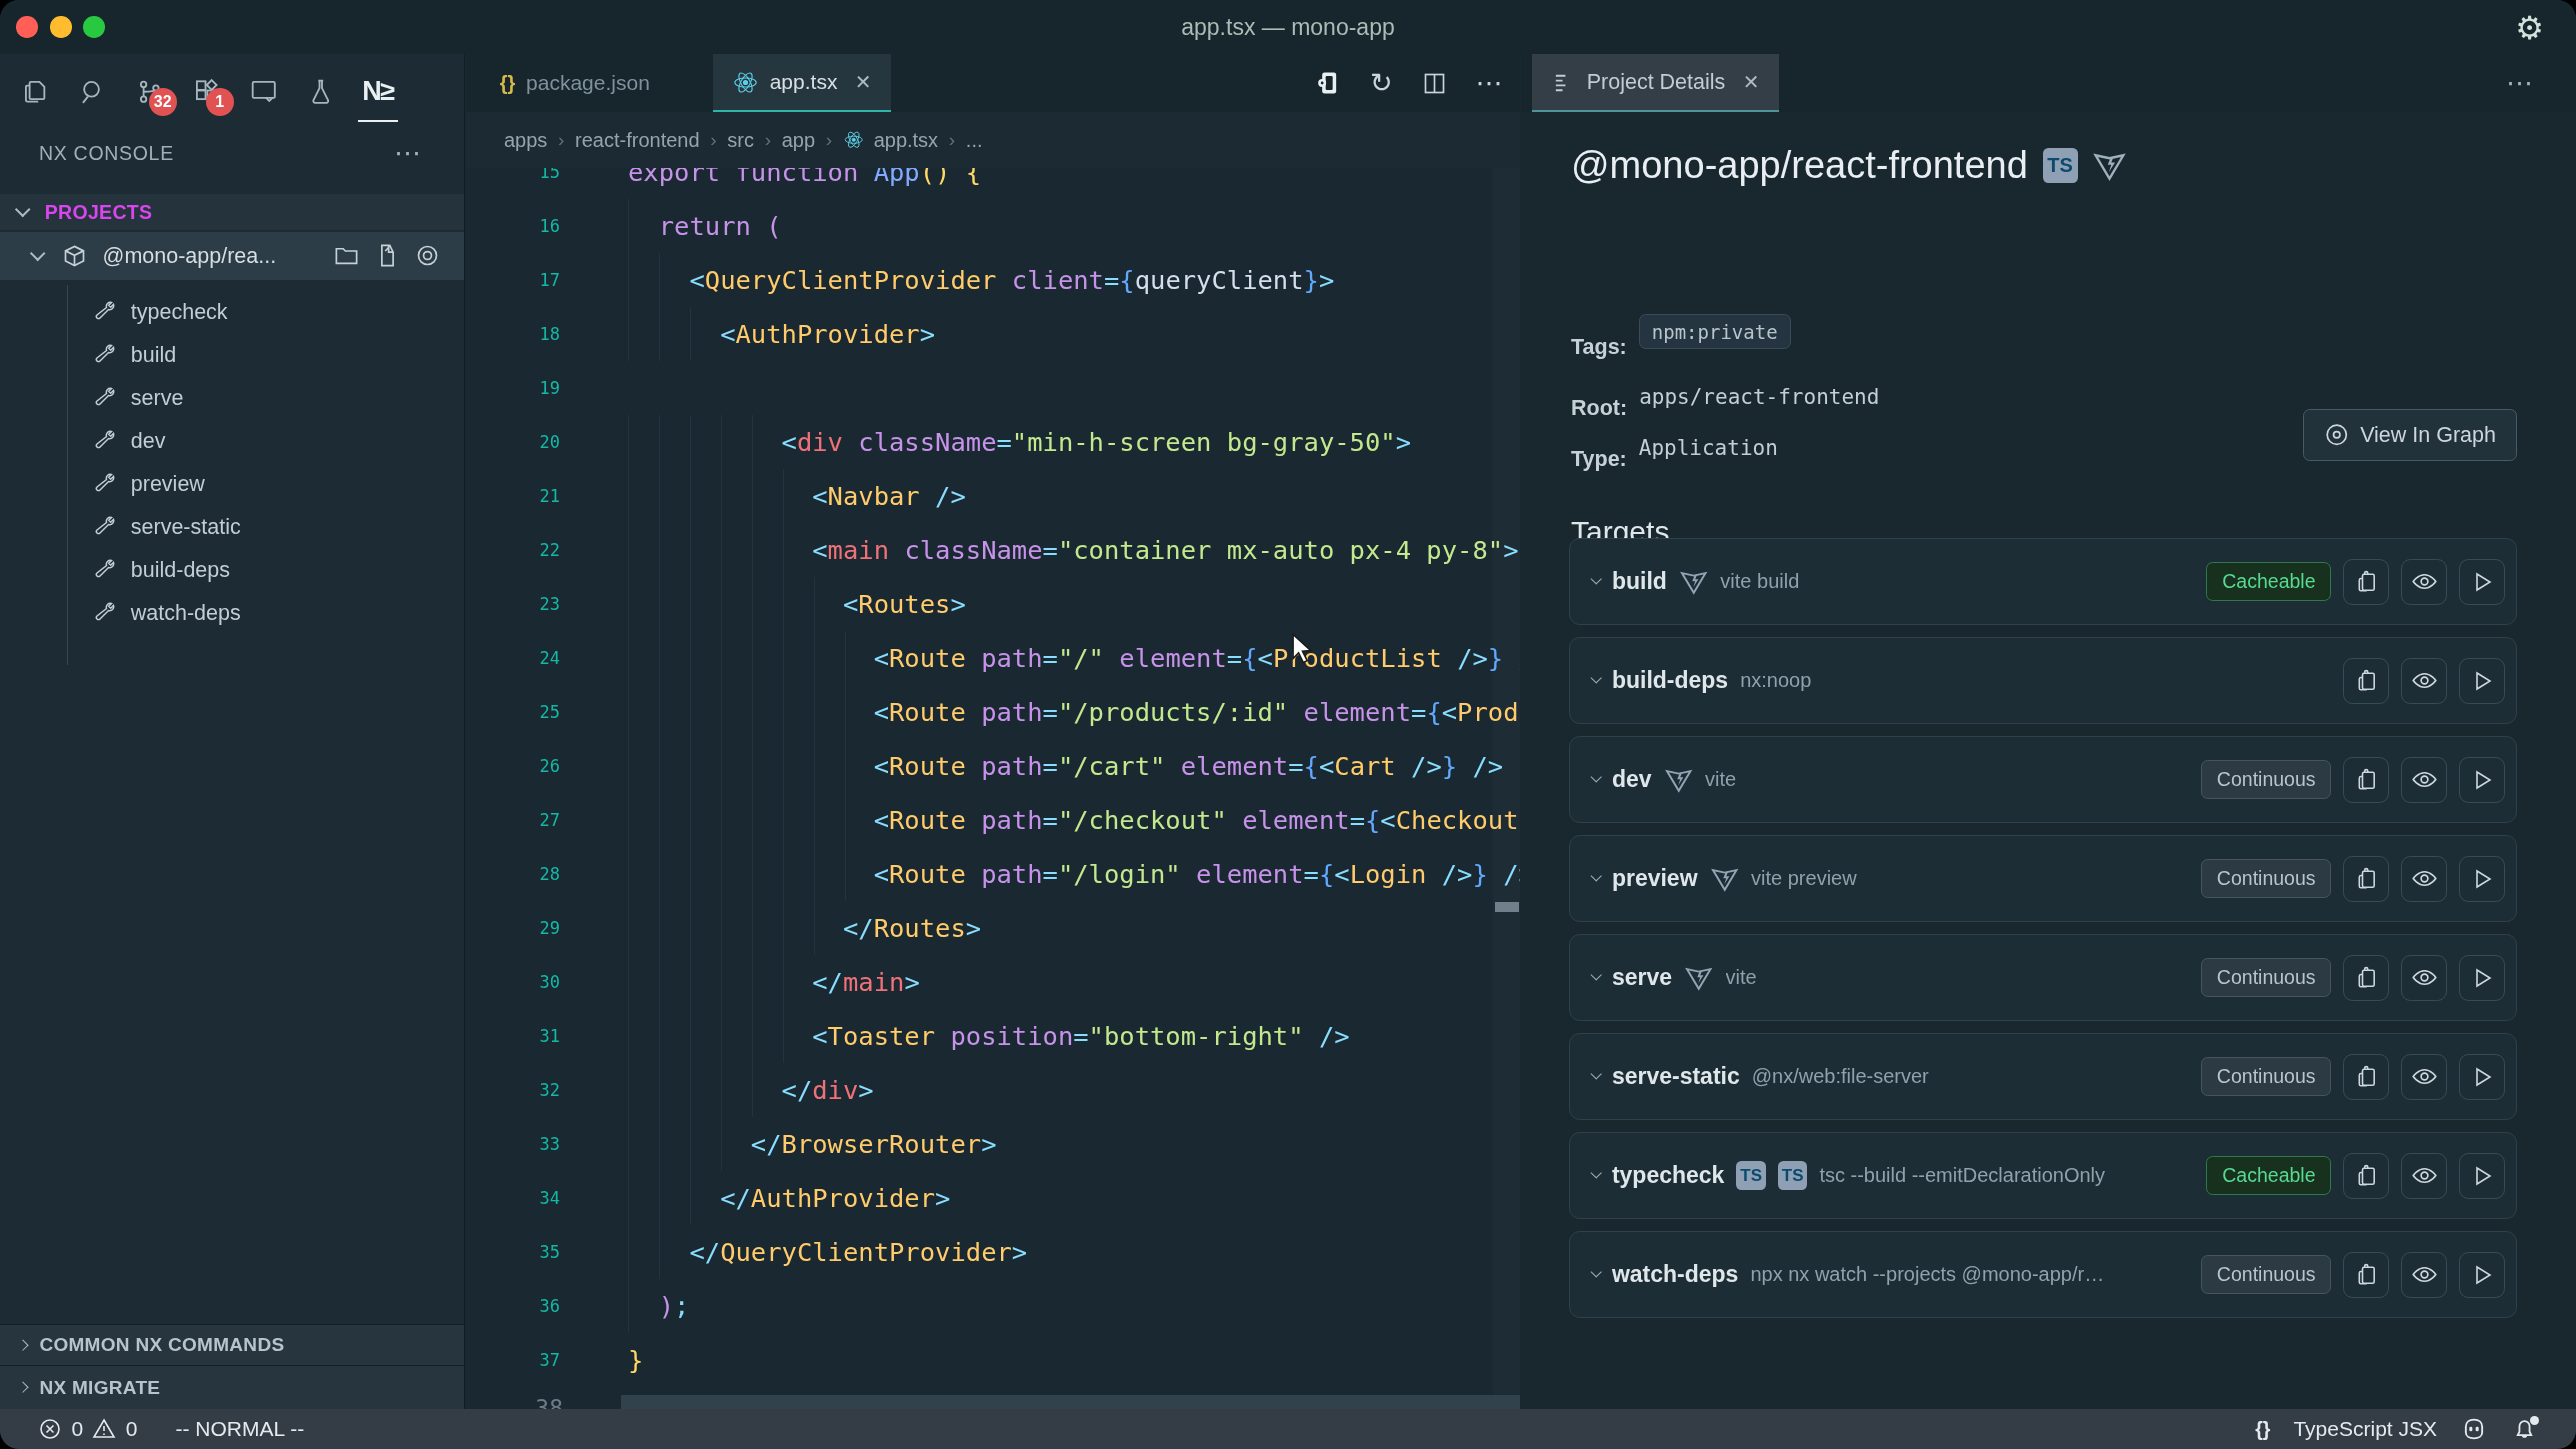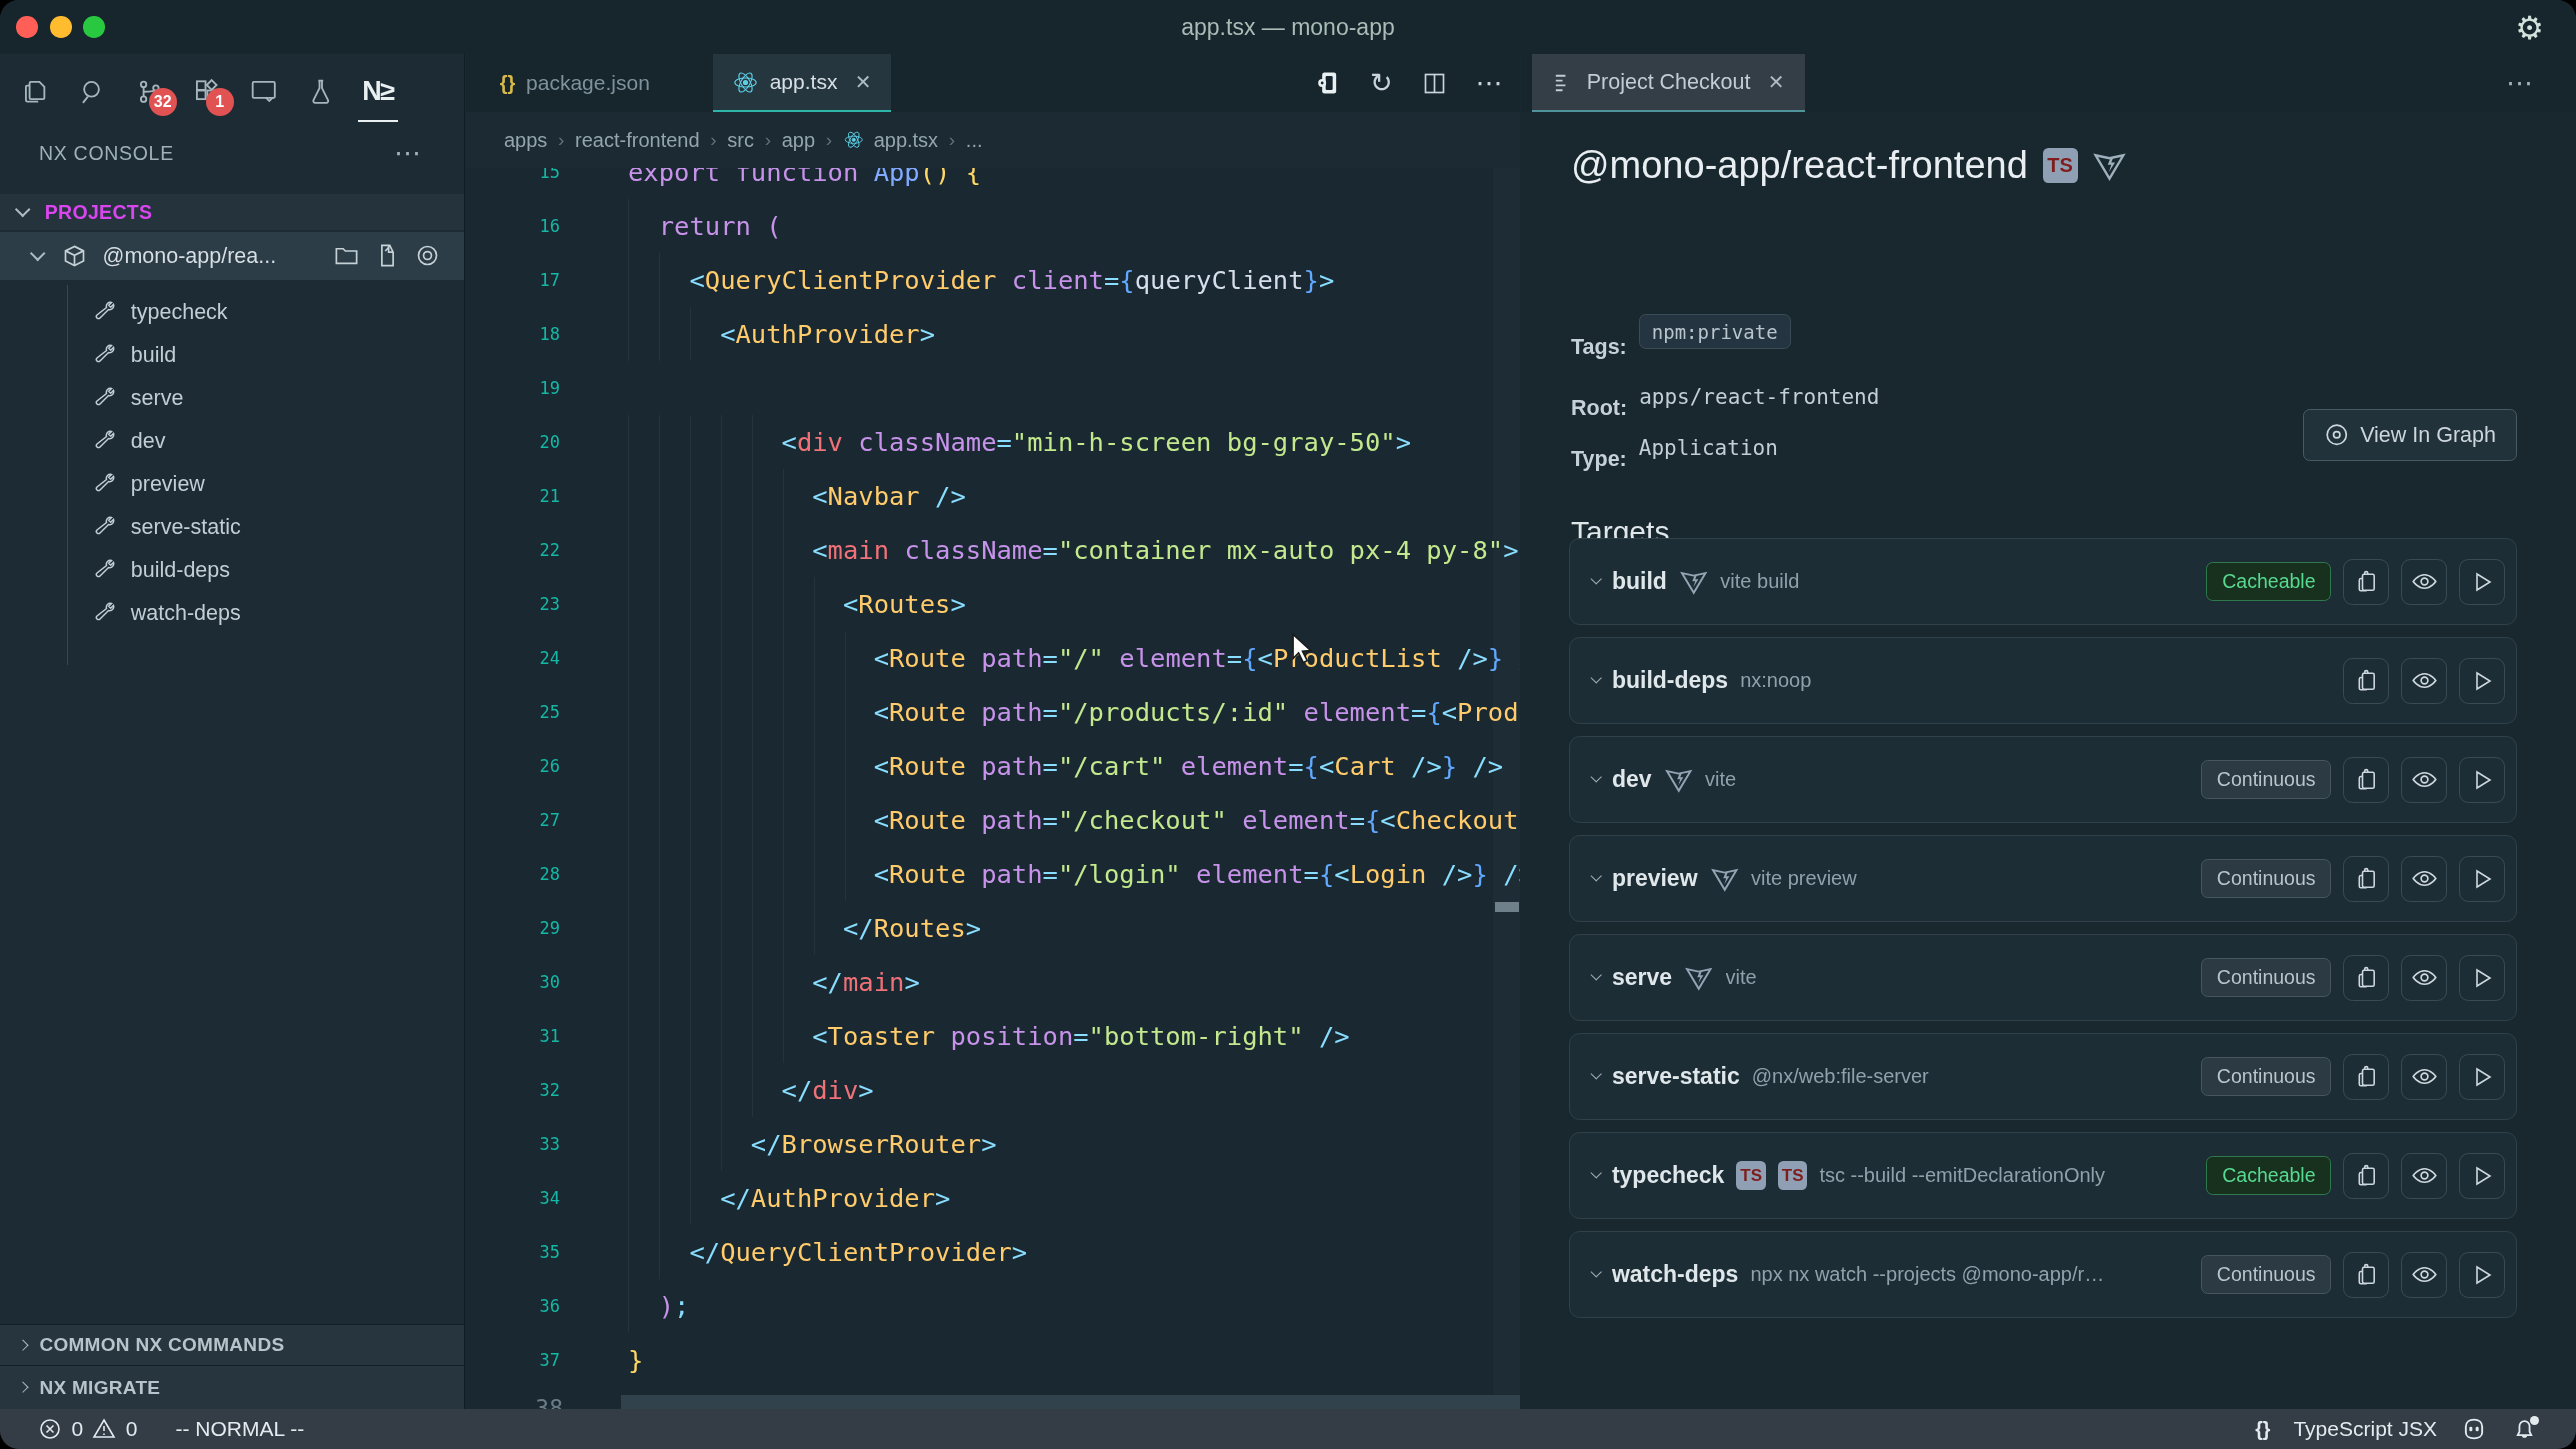--- a/index.html
+++ b/index.html
@@ -65,21 +65,21 @@
   .sb-gutter{position:absolute;right:0;top:58px;width:27px;bottom:0;background:rgba(255,255,255,0.02);}
   .sb-dash{position:absolute;right:1.3px;top:848px;width:24px;height:10px;background:#70808a;z-index:3;}
   
   .rpanel{position:absolute;left:1521px;top:54px;width:1055px;height:1355px;background:#19282f;}
   .rp-tabstrip{position:absolute;left:0;top:0;width:100%;height:58px;background:#17252d;}
   .rp-tab{position:absolute;left:10.7px;top:0;height:58px;background:#333e47;display:flex;align-items:center;gap:12px;padding:0 20px;border-bottom:2.7px solid #4f949b;box-sizing:border-box;}
   .rp-tab .lbl{font-size:21.5px;color:#c2cdd3;}
   .rp-more{position:absolute;right:43px;top:0;height:58px;line-height:58px;font-size:27px;color:#9fb0b8;}
   .rp-body{position:absolute;left:0;top:58px;right:0;bottom:0;overflow:hidden;}
   .rp-title{position:absolute;left:50px;top:32px;font-size:38px;font-weight:500;color:#e8eef1;display:flex;align-items:center;gap:14.8px;}
-  .ts-chip{display:inline-flex;align-items:center;justify-content:center;width:35px;height:35px;border-radius:5.4px;background:#8fa0b5;color:#7f1d1d;font-weight:bold;font-size:20px;}
+  .ts-chip{display:inline-flex;align-items:center;justify-content:center;width:35px;height:35px;border-radius:5.4px;background:#8fa0b5;color:#0c4a6e;font-weight:bold;font-size:20px;}
   .ts-chip.sm{width:29.5px;height:29.5px;font-size:17px;}
   .meta{position:absolute;left:50px;font-size:21.5px;color:#c6d1d7;display:flex;align-items:center;gap:12px;}
   .meta .lab{font-weight:bold;margin-top:32px;}
   .meta .val{font-family:"DejaVu Sans Mono",monospace;color:#c3ced5;font-size:21px;margin-top:8px;}
   .tag-badge{font-family:"DejaVu Sans Mono",monospace;font-size:19px;color:#b9c5cc;background:#243440;border:1.3px solid #3c4c56;border-radius:6.7px;padding:5.4px 12px;}
   .graph-btn{position:absolute;right:59px;top:297px;height:50px;display:flex;align-items:center;gap:10.7px;padding:0 20px;border:1.3px solid #4a5a64;border-radius:6.7px;background:#22323b;color:#ccd6dc;font-size:21.5px;}
   .targets-h{position:absolute;left:50px;top:403px;font-size:30px;color:#dfe7eb;border-bottom:3.4px dotted #5a6a73;padding-bottom:10.7px;}
   .cards{position:absolute;left:48px;top:426px;width:948px;}
   .card{position:absolute;left:0;width:948px;height:87px;border:1.3px solid #31414b;border-radius:10.7px;background:#1d2d35;box-sizing:border-box;display:flex;align-items:center;padding:0 10.7px 0 21.5px;gap:12px;}
   .card .name{font-size:23px;font-weight:bold;color:#dfe7eb;}
@@ -435,21 +435,21 @@
   </div>
 
   <div class="rpanel">
     <div class="rp-tabstrip">
       <div class="rp-tab">
         <span style="display:flex;">
           <svg width="23" height="23" viewBox="0 0 24 24" stroke="#c2cdd3" stroke-width="2" fill="none">
               <path d="M4 5h10M4 10h7M4 15h10M4 20h7"></path>
             </svg>
         </span>
-        <span class="lbl">Project Checkout</span>
+        <span class="lbl">Project Details</span>
         <span class="close" style="font-size:20px;color:#aebbc3;margin-left:5.4px;">✕</span>
       </div>
       <span class="rp-more">⋯</span>
     </div>
 
     <div class="rp-body">
       <div class="rp-title">
         <span>@mono-app/react-frontend</span>
         <span class="ts-chip">TS</span>
         <span class="vite-ico">

